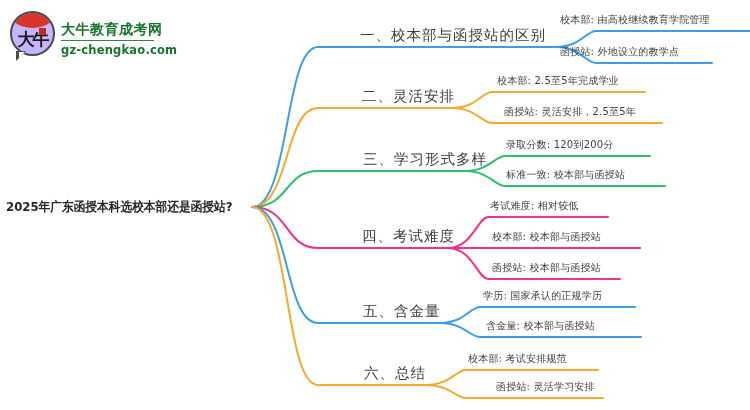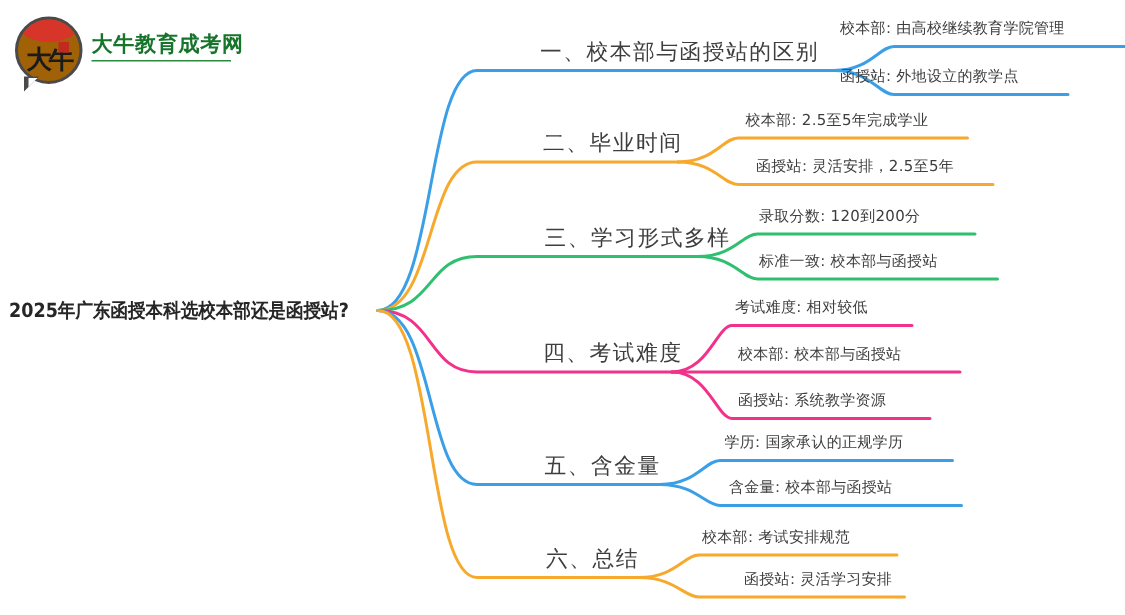--- a/index.html
+++ b/index.html
@@ -2,21 +2,21 @@
 <html><head>
 <meta charset="utf-8">
 <style>
   * { margin:0; padding:0; box-sizing:border-box; }
   html,body { width:750px; height:410px; background:#fff; overflow:hidden;
               font-family:"DejaVu Sans","Liberation Sans",sans-serif; }
   #canvas { position:relative; width:750px; height:410px; background:#fff; }
 
   
   .logo-icon { position:absolute; left:10px; top:11px; width:45px; height:45px;
-               border:2px solid #4a4a4a; border-radius:50%; background:#a16207; }
+               border:2px solid #4a4a4a; border-radius:50%; background:#c4b5fd; }
   .logo-clip { position:absolute; inset:0; border-radius:50%; overflow:hidden; }
   .logo-arc  { position:absolute; left:-12%; top:-58%; width:124%; height:95%;
                border-radius:50%; background:#d7342a; }
   .logo-chars{ position:absolute; left:0; right:0; bottom:3px; text-align:center;
                font-family:"DejaVu Serif","Liberation Serif",serif;
                font-weight:bold; font-size:17px; color:#1b1b1b; letter-spacing:-2px; }
   .logo-seal { position:absolute; right:7px; top:15px; width:7px; height:7px;
                background:#c22a20; }
   .logo-tail-outer { position:absolute; left:4px; bottom:-7px; width:0; height:0;
                border-top:10px solid #4a4a4a; border-right:10px solid transparent; }
@@ -50,20 +50,21 @@
     <div class="logo-clip">
       <div class="logo-arc"></div>
       <div class="logo-chars">大牛</div>
       <div class="logo-seal"></div>
     </div>
     <div class="logo-tail-outer"></div>
     <div class="logo-tail-inner"></div>
   </div>
   <div class="logo-wordmark">大牛教育成考网</div>
   <div class="logo-rule"></div>
+  <div class="logo-domain">gz-chengkao.com</div>
 
   <div class="main-title">2025年广东函授本科选校本部还是函授站?</div>
 
   <svg id="lines" width="750" height="410">
       <path d="M 252 207 C 290 207 284 47 318 47 H 556" stroke="#3B9FE8"></path>
       <path d="M 556 47 C 580 47 586 31 596 31 H 752" stroke="#3B9FE8"></path>
       <path d="M 556 47 C 580 47 586 63 596 63 H 712" stroke="#3B9FE8"></path>
       <path d="M 252 207 C 290 207 284 108 318 108 H 452" stroke="#F7A92D"></path>
       <path d="M 452 108 C 476 108 482 92 492 92 H 645" stroke="#F7A92D"></path>
       <path d="M 452 108 C 476 108 482 123 492 123 H 662" stroke="#F7A92D"></path>
@@ -79,30 +80,30 @@
       <path d="M 440 323 C 464 323 470 337 480 337 H 641" stroke="#3B9FE8"></path>
       <path d="M 252 207 C 290 207 284 385 318 385 H 426" stroke="#F7A92D"></path>
       <path d="M 426 385 C 450 385 456 370 466 370 H 598" stroke="#F7A92D"></path>
       <path d="M 426 385 C 450 385 456 398 466 398 H 603" stroke="#F7A92D"></path>
     </svg>
 
   <div id="nodes">
       <div class="node label" style="left: 348px; top: 25px;">一、校本部与函授站的区别</div>
       <div class="node child" style="left: 560px; top: 11px;">校本部: 由高校继续教育学院管理</div>
       <div class="node child" style="left: 560px; top: 43px;">函授站: 外地设立的教学点</div>
-      <div class="node label" style="left: 350px; top: 86px;">二、毕业时间</div>
+      <div class="node label" style="left: 350px; top: 86px;">二、灵活安排</div>
       <div class="node child" style="left: 497px; top: 72px;">校本部: 2.5至5年完成学业</div>
       <div class="node child" style="left: 504px; top: 103px;">函授站: 灵活安排，2.5至5年</div>
       <div class="node label" style="left: 351px; top: 149px;">三、学习形式多样</div>
       <div class="node child" style="left: 506px; top: 136px;">录取分数: 120到200分</div>
       <div class="node child" style="left: 506px; top: 166px;">标准一致: 校本部与函授站</div>
       <div class="node label" style="left: 350px; top: 226px;">四、考试难度</div>
       <div class="node child" style="left: 490px; top: 197px;">考试难度: 相对较低</div>
       <div class="node child" style="left: 492px; top: 228px;">校本部: 校本部与函授站</div>
-      <div class="node child" style="left: 492px; top: 259px;">函授站: 系统教学资源</div>
+      <div class="node child" style="left: 492px; top: 259px;">函授站: 校本部与函授站</div>
       <div class="node label" style="left: 351px; top: 301px;">五、含金量</div>
       <div class="node child" style="left: 483px; top: 287px;">学历: 国家承认的正规学历</div>
       <div class="node child" style="left: 486px; top: 317px;">含金量: 校本部与函授站</div>
       <div class="node label" style="left: 352px; top: 363px;">六、总结</div>
       <div class="node child" style="left: 468px; top: 350px;">校本部: 考试安排规范</div>
       <div class="node child" style="left: 471px; top: 378px; padding-left: 25px;">函授站: 灵活学习安排</div>
     </div>
 </div>
 
 </body></html>

